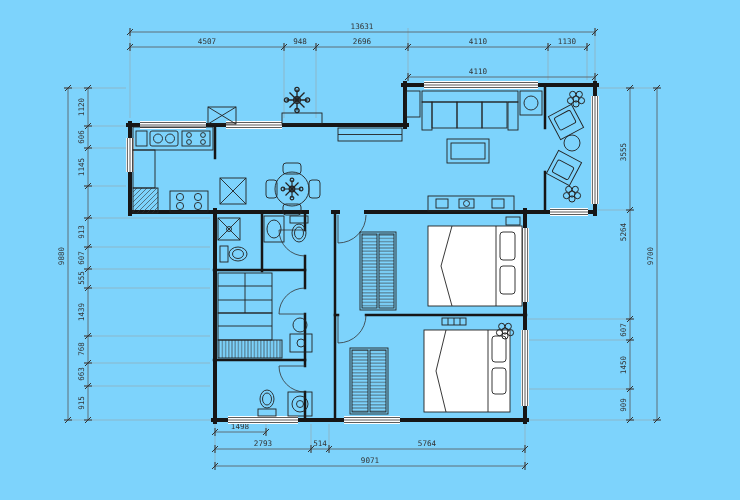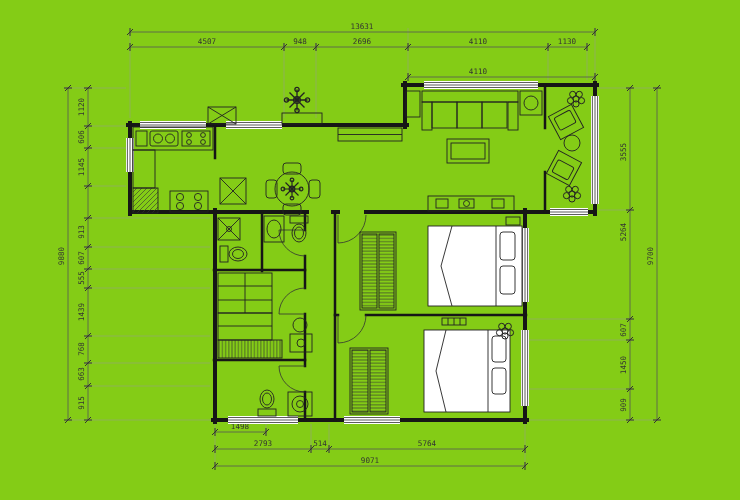--- a/index.html
+++ b/index.html
@@ -1,16 +1,16 @@
 <!DOCTYPE html>
 <html><head>
 <meta charset="utf-8">
 <style>
   html,body{margin:0;padding:0;background:#ffffff;}
-  #stage{position:relative;width:740px;height:500px;background:#84cc16;overflow:hidden;
+  #stage{position:relative;width:740px;height:500px;background:#7dd3fc;overflow:hidden;
          font-family:"DejaVu Sans Mono", monospace;}
   svg{position:absolute;left:0;top:0;}
   text{font-family:"DejaVu Sans Mono", monospace;font-size:7.6px;fill:#333;}
   .dimline{stroke:#555;stroke-width:0.8;fill:none;}
   .tick{stroke:#333;stroke-width:1;fill:none;}
   .ext{stroke:#9a9a9a;stroke-width:0.5;fill:none;}
   .wallx{stroke:#161616;stroke-width:4;fill:none;stroke-linecap:square;}
   .walli{stroke:#161616;stroke-width:2.5;fill:none;stroke-linecap:square;}
   .furn{stroke:#222;stroke-width:0.9;fill:none;}
   .win{stroke:#333;stroke-width:0.8;fill:none;}

